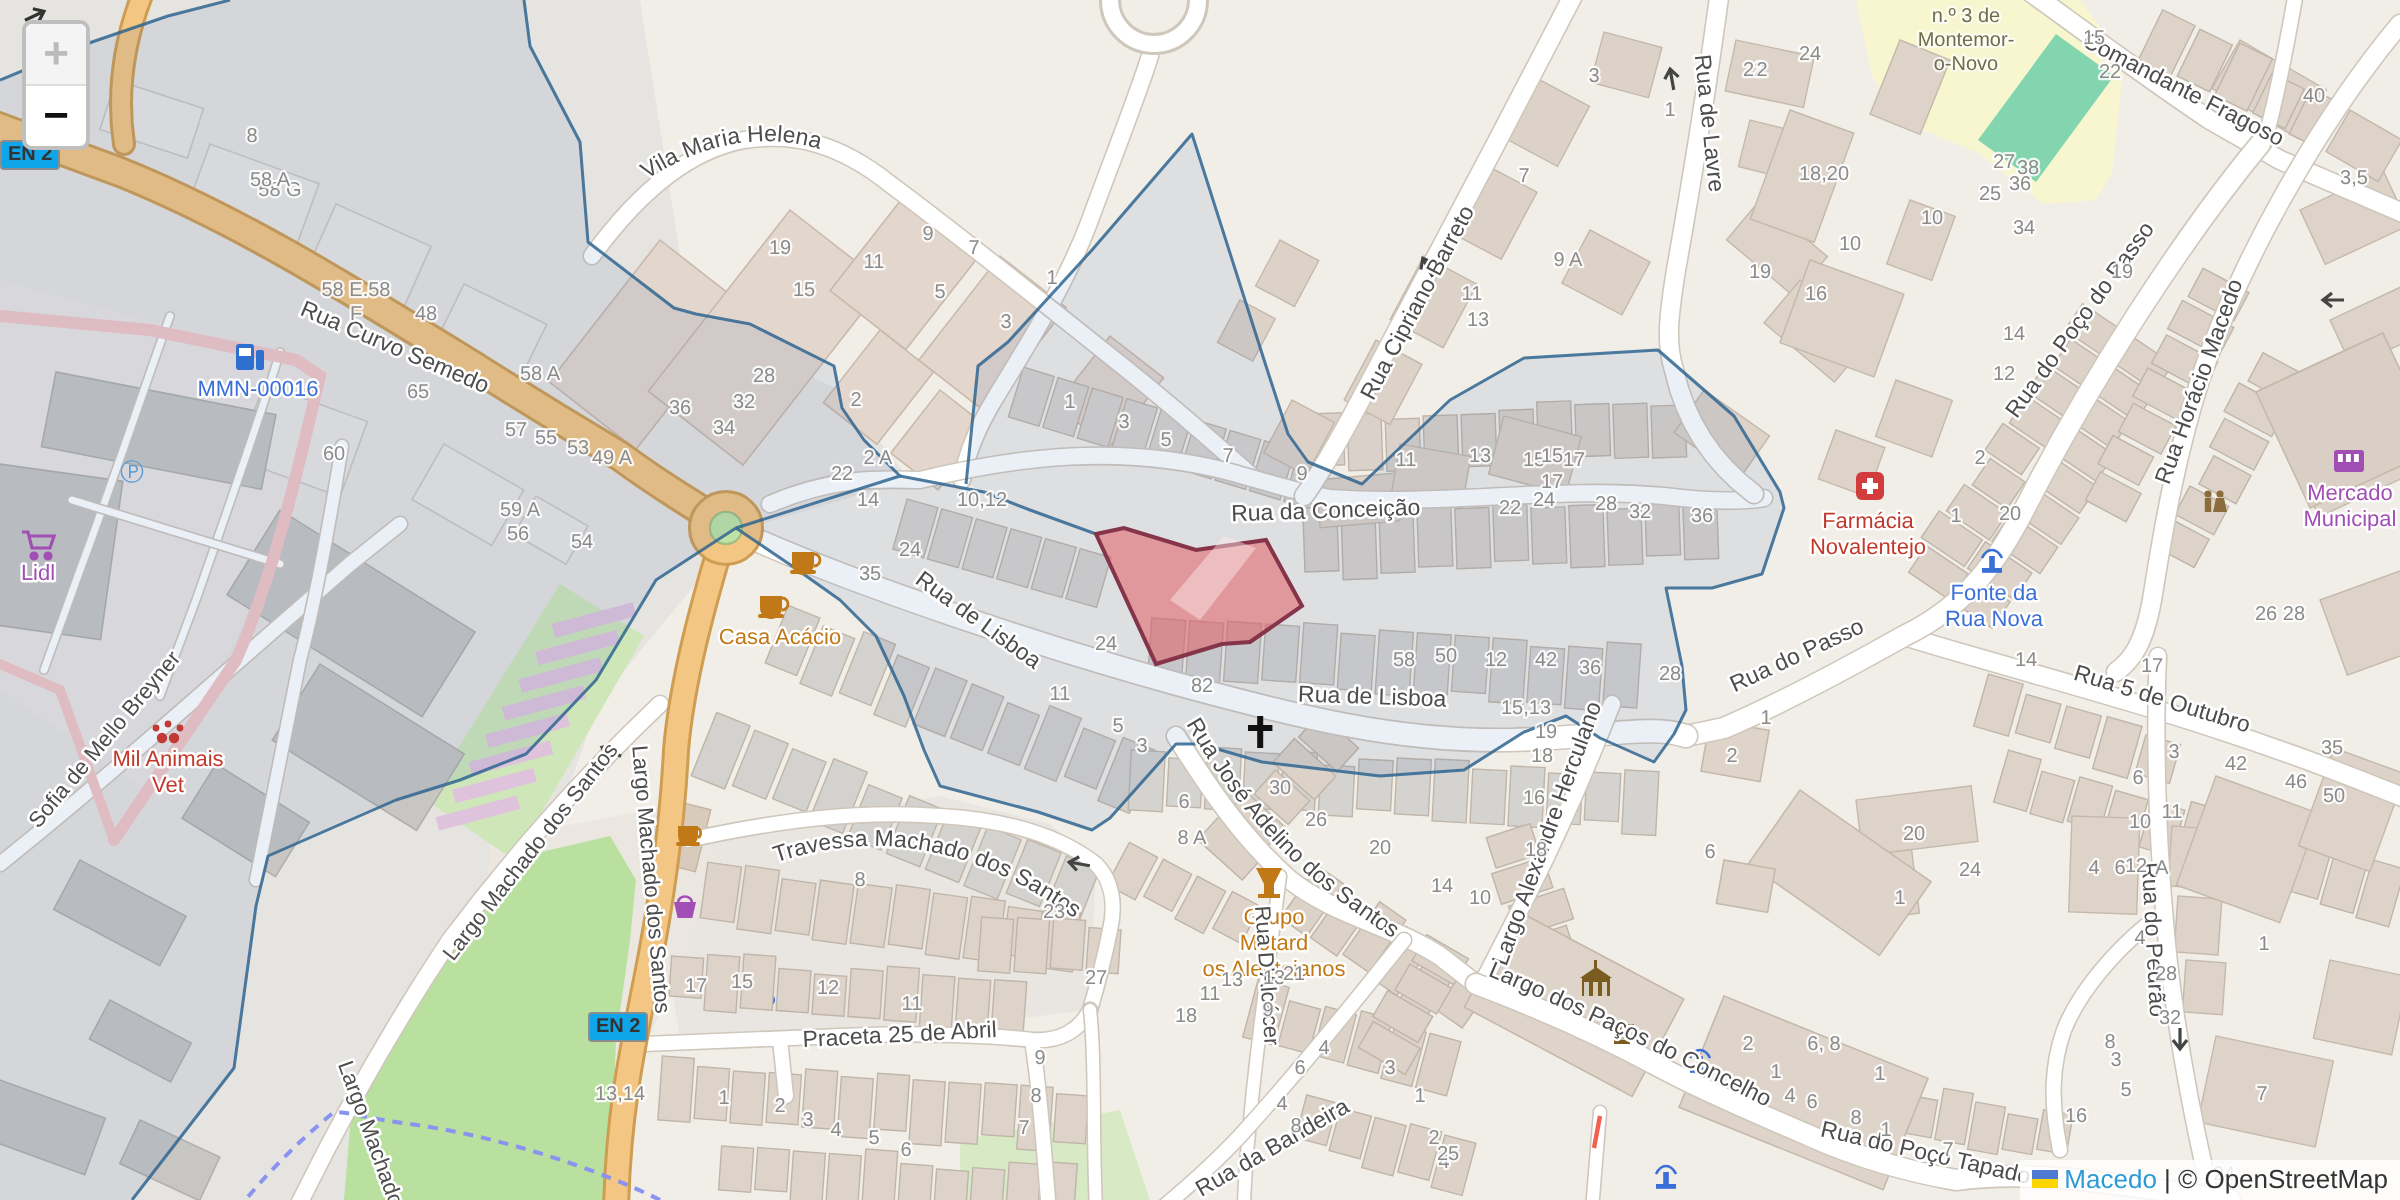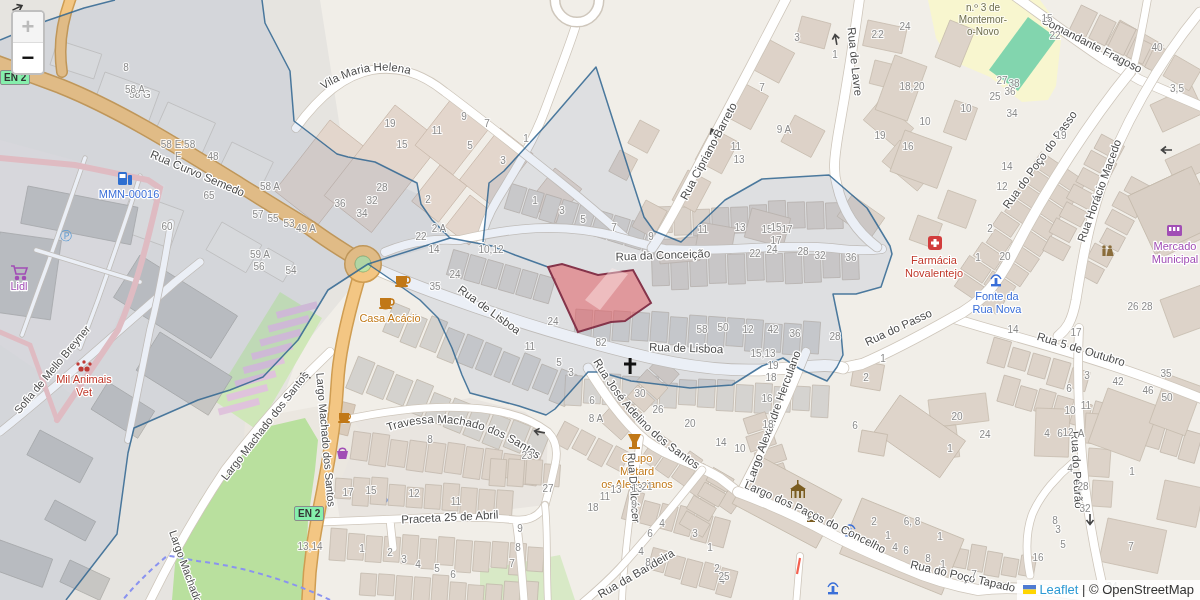--- a/index.html
+++ b/index.html
@@ -8,21 +8,21 @@
 .num text{fill:#8b8b8b;paint-order:stroke;stroke:rgba(255,255,255,0.85);stroke-width:2.2px;stroke-linejoin:round}
 .blue{fill:#3b6fd8;paint-order:stroke;stroke:#ffffff;stroke-width:2.4px;stroke-linejoin:round}
 .red{fill:#c0392b;paint-order:stroke;stroke:#ffffff;stroke-width:2.4px;stroke-linejoin:round}
 .purple{fill:#a14eb5;paint-order:stroke;stroke:#ffffff;stroke-width:2.4px;stroke-linejoin:round}
 .orange{fill:#c17817;paint-order:stroke;stroke:#ffffff;stroke-width:2.4px;stroke-linejoin:round}
 .olive{fill:#6e6e4e;paint-order:stroke;stroke:rgba(255,255,255,0.7);stroke-width:2.2px;stroke-linejoin:round}
 #zoomctl{position:absolute;left:11px;top:10px;width:30px;border:2px solid rgba(0,0,0,0.25);border-radius:5px;background:#fff;z-index:10}
 #zoomctl .btn{width:30px;height:30px;line-height:30px;text-align:center;font-size:22px;font-weight:bold;color:#111}
 #zoomctl .btn.dis{color:#bbb;background:#f4f4f4;border-radius:3px 3px 0 0}
 #zoomctl .sep{border-top:1px solid #ddd}
-.en2{position:absolute;background:#86efac;border:1px solid #8c8c8c;border-radius:2px;font-size:10px;font-weight:bold;color:#333;padding:0 3px;line-height:13px}
+.en2{position:absolute;background:#0ea5e9;border:1px solid #8c8c8c;border-radius:2px;font-size:10px;font-weight:bold;color:#333;padding:0 3px;line-height:13px}
 #attrib{position:absolute;right:0;bottom:0;background:rgba(255,255,255,0.82);font-size:13px;color:#333;padding:2px 6px 3px 6px;z-index:10}
 #attrib a{color:#2c9ad4;text-decoration:none}
 .flag{display:inline-block;width:13px;height:9px;position:relative;top:0px}
 </style></head>
 <body>
 <div id="map">
 <svg width="1200" height="600" viewBox="0 0 1200 600">
 
 <rect x="0" y="0" width="1200" height="600" fill="#f1eee8"></rect>
 
@@ -1002,13 +1002,13 @@
       <div class="btn">−</div>
     </div>
 
 <div class="en2" style="left:0px;top:70px">EN 2</div>
 
 <div class="en2" style="left:294px;top:506px">EN 2</div>
 
 <div id="attrib"><svg class="flag" viewBox="0 0 13 9">
         <rect width="13" height="4.5" fill="#4e7ad2"></rect>
         <rect y="4.5" width="13" height="4.5" fill="#ffd500"></rect>
-      </svg> <a>Leaflet</a> | © OpenStreetMap</div>
+      </svg> <a>Macedo</a> | © OpenStreetMap</div>
 </div>
 </body></html>

